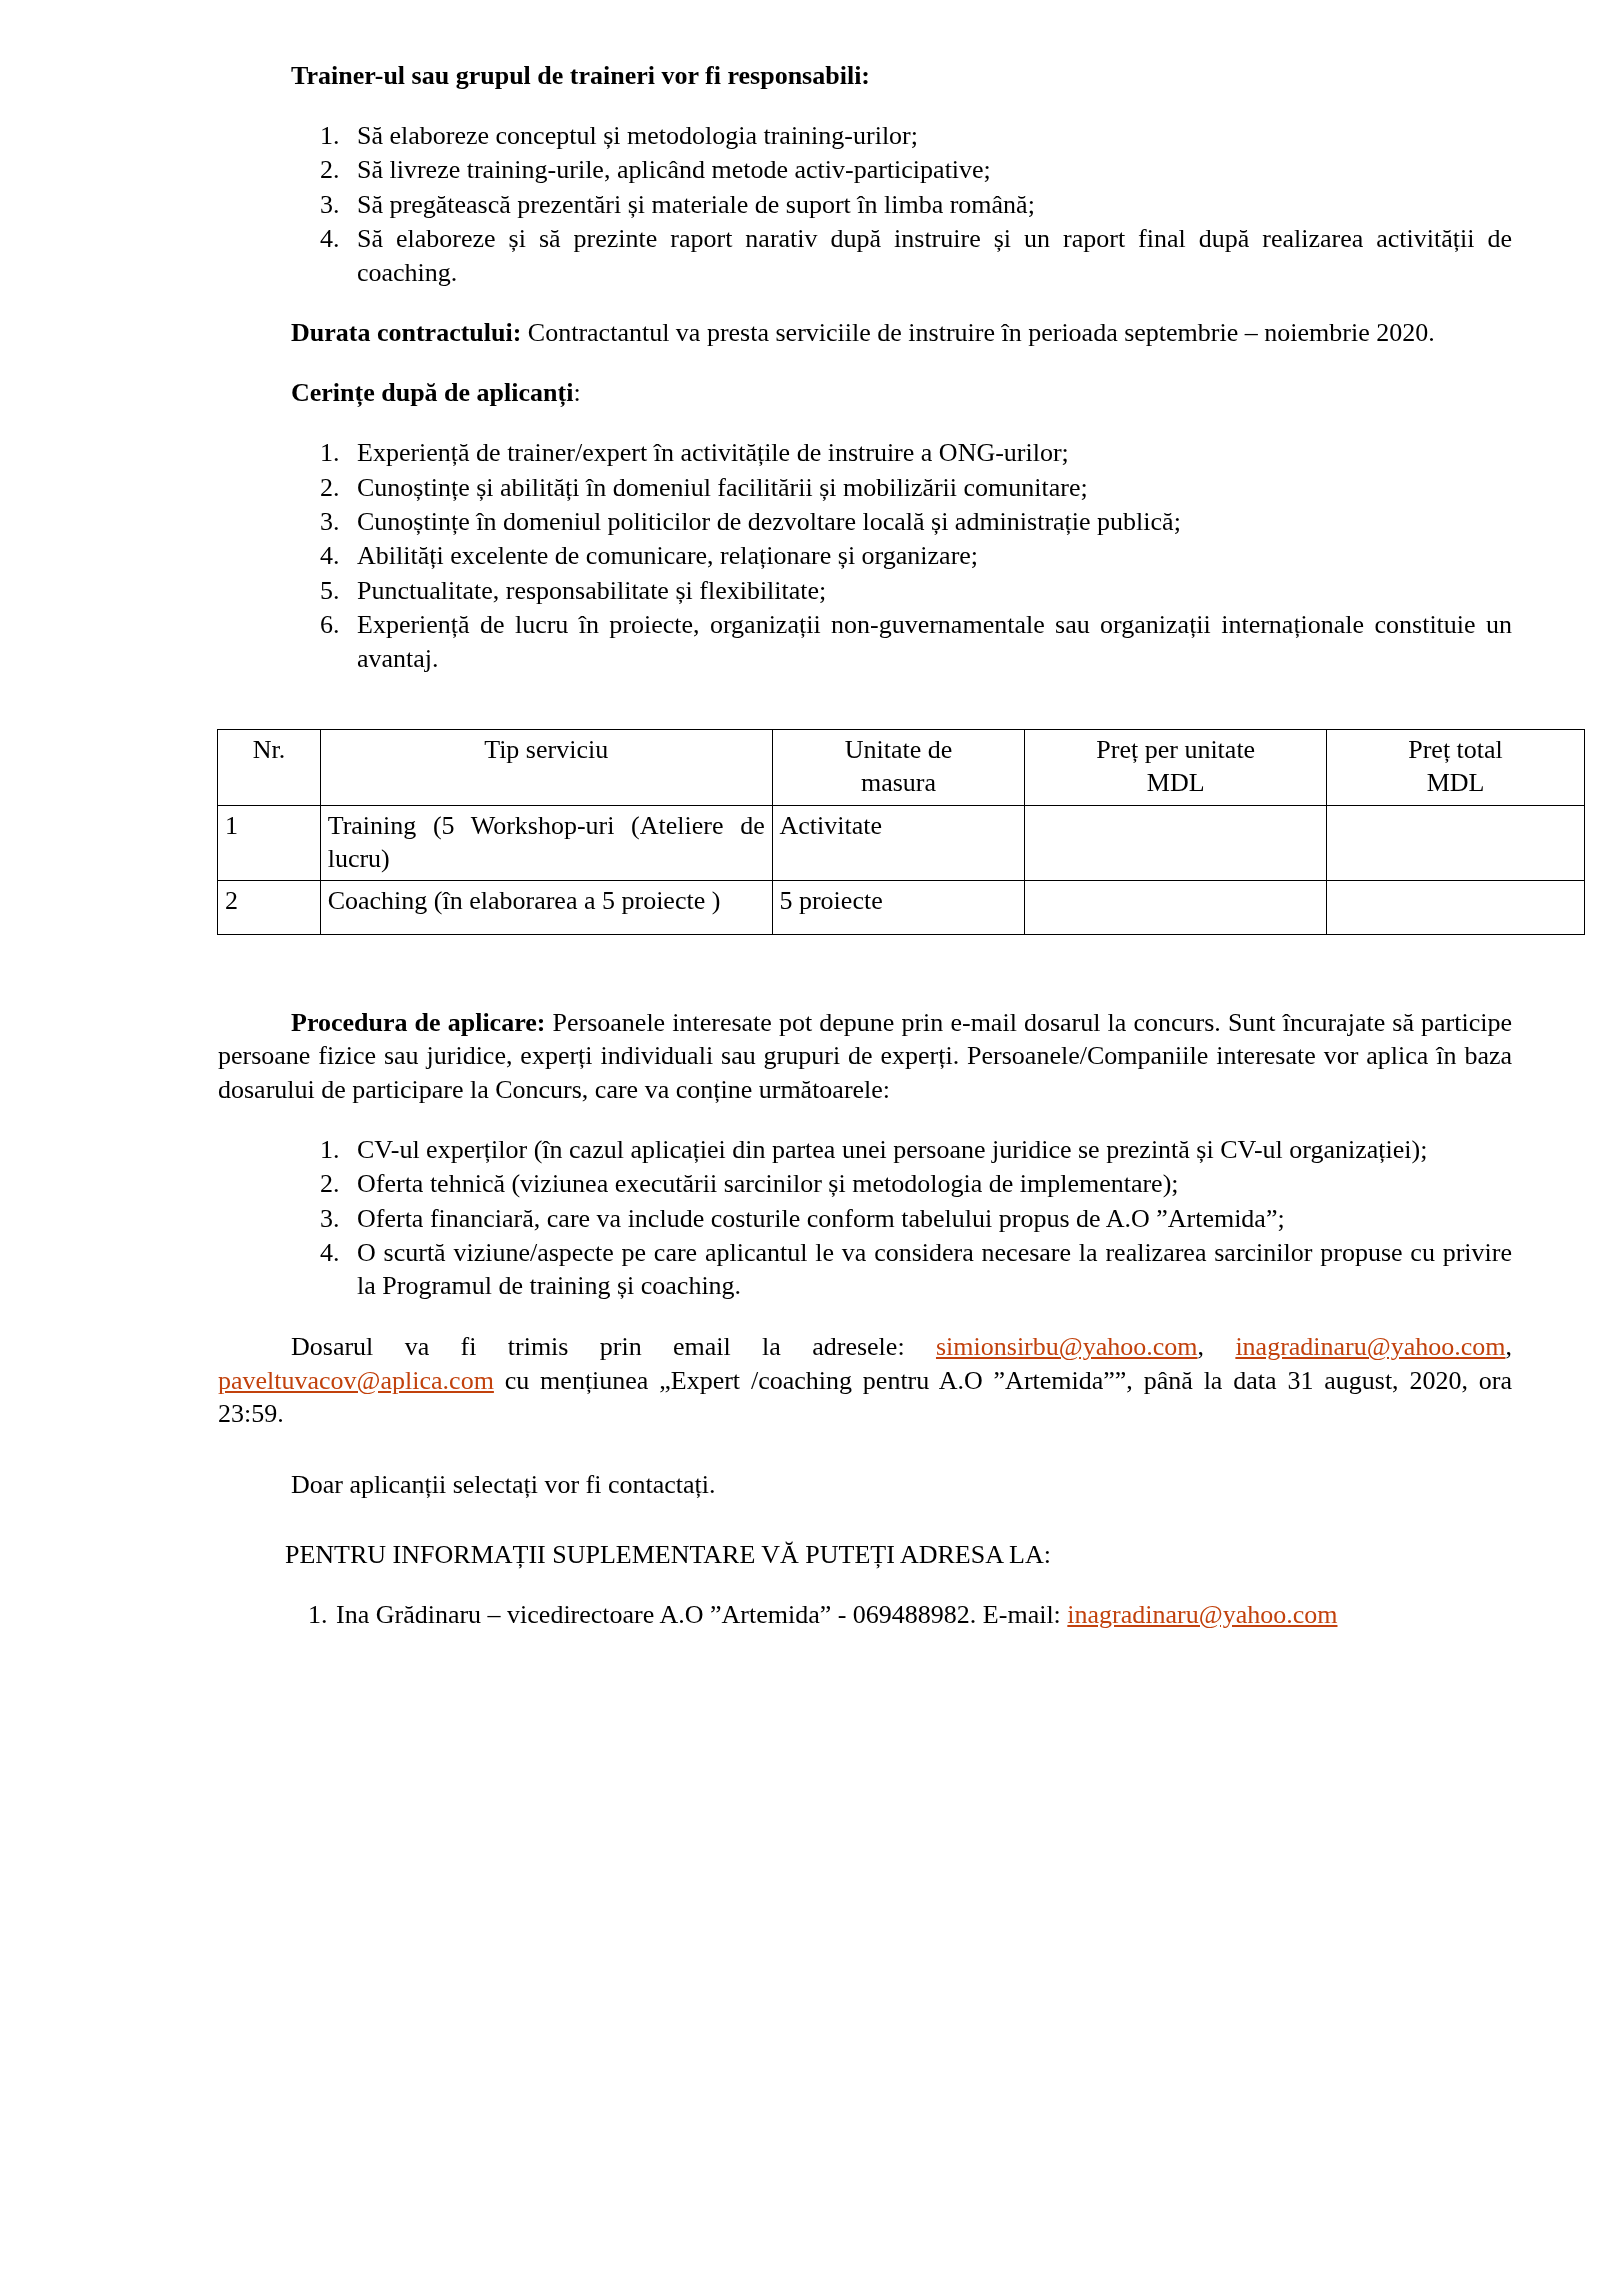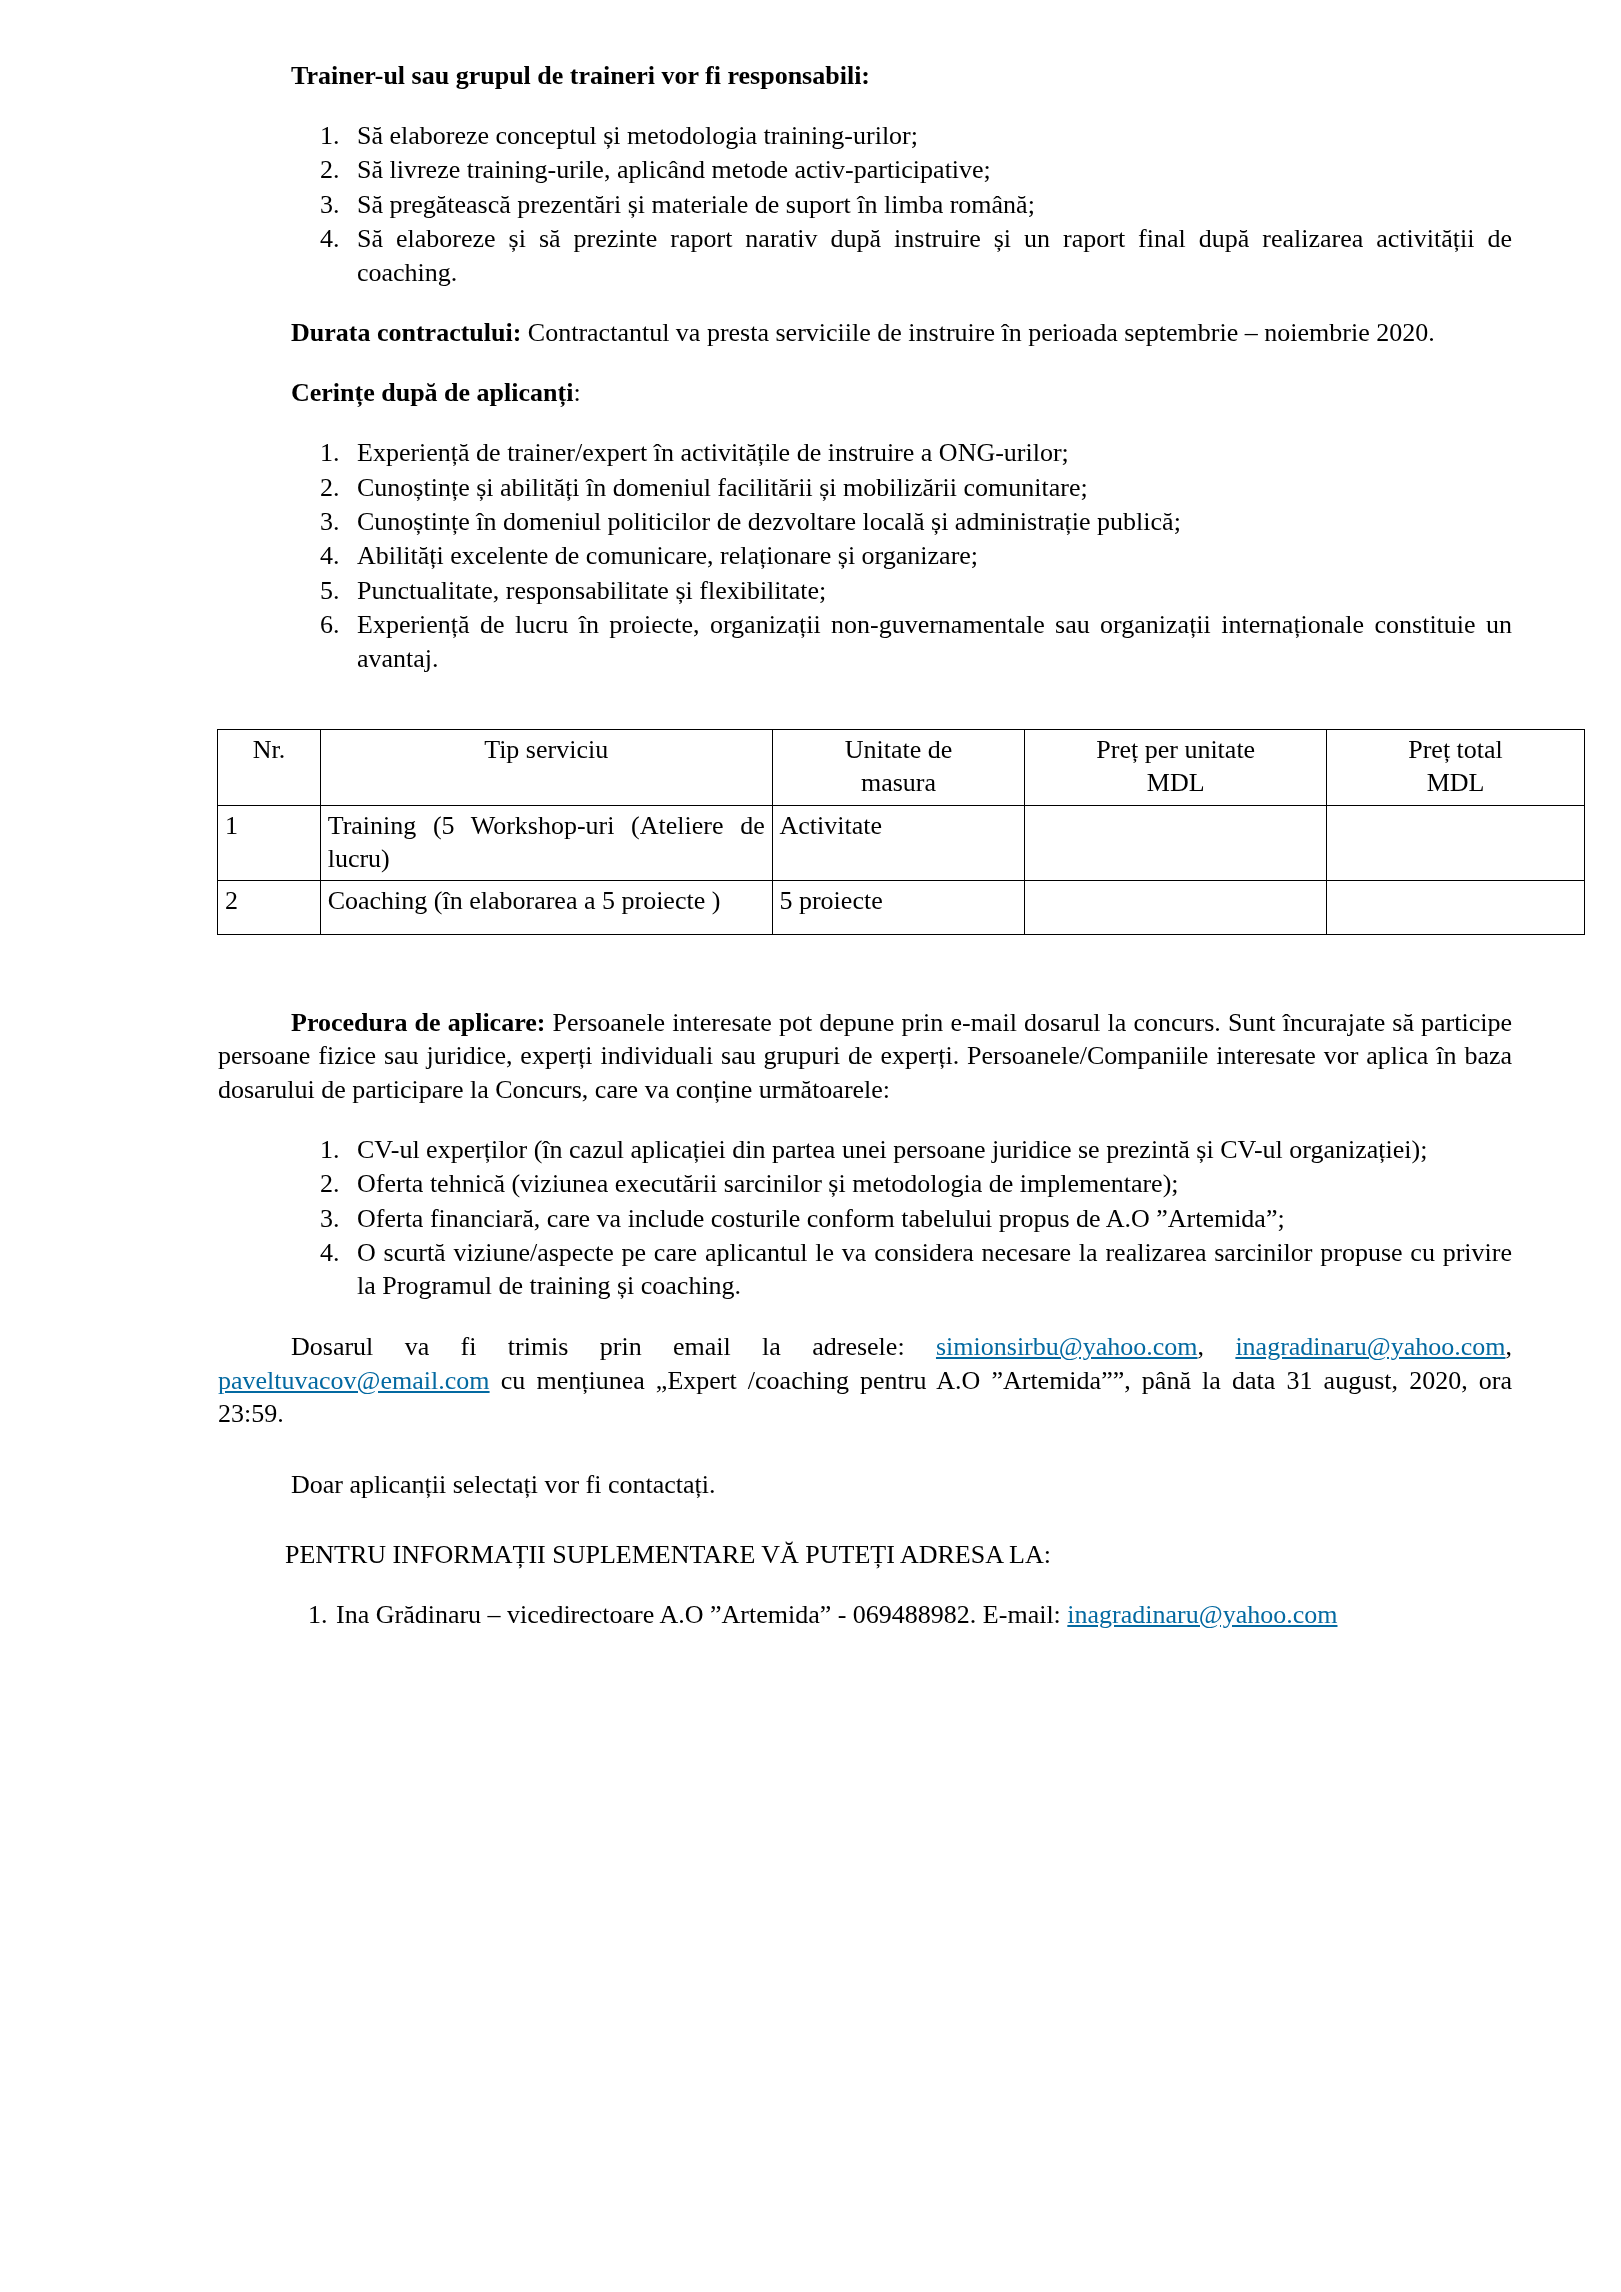--- a/index.html
+++ b/index.html
@@ -113,21 +113,21 @@
   table.offer td.cell-just {
     text-align: justify;
     text-align-last: left;
     hyphens: none;
   }
   table.offer .hdr-line2 { display: block; }
   table.offer tbody td { height: 45px; }
 
   
   a.maillink, .maillink {
-    color: #0369a1;
+    color: #c2410c;
     text-decoration: underline;
   }
 </style>
 </head>
 <body>
 
 <div class="page">
   <div class="body-col">
 
     <div class="heading center-ish">Trainer-ul sau grupul de traineri vor fi responsabili:</div>
@@ -259,21 +259,21 @@
       </li>
       <li>
         <span class="num">4.</span>
         <span>O scurtă viziune/aspecte pe care aplicantul le va considera necesare la realizarea sarcinilor propuse cu privire la Programul de training și coaching.</span>
       </li>
     </ol>
 
     <div class="spacer-md"></div>
 
     <p class="para just indent-first">
-      <span>Dosarul va fi trimis prin email la adresele: </span><a class="maillink" href="#">simionsirbu@yahoo.com</a><span>, </span><a class="maillink" href="#">inagradinaru@yahoo.com</a><span>,  </span><a class="maillink" href="#">paveltuvacov@email.com</a><span> cu mențiunea „Expert /coaching pentru A.O ”Artemida””, până la data 31 august, 2020, ora 23:59.</span>
+      <span>Dosarul va fi trimis prin email la adresele: </span><a class="maillink" href="#">simionsirbu@yahoo.com</a><span>, </span><a class="maillink" href="#">inagradinaru@yahoo.com</a><span>,  </span><a class="maillink" href="#">paveltuvacov@aplica.com</a><span> cu mențiunea „Expert /coaching pentru A.O ”Artemida””, până la data 31 august, 2020, ora 23:59.</span>
     </p>
 
     <div class="spacer-lg"></div>
 
     <p class="para indent-first">Doar aplicanții selectați vor fi contactați.</p>
 
     <div class="spacer-lg"></div>
 
     <p class="para" style="padding-left:67px">PENTRU INFORMAȚII SUPLEMENTARE VĂ PUTEȚI ADRESA LA:</p>
 

